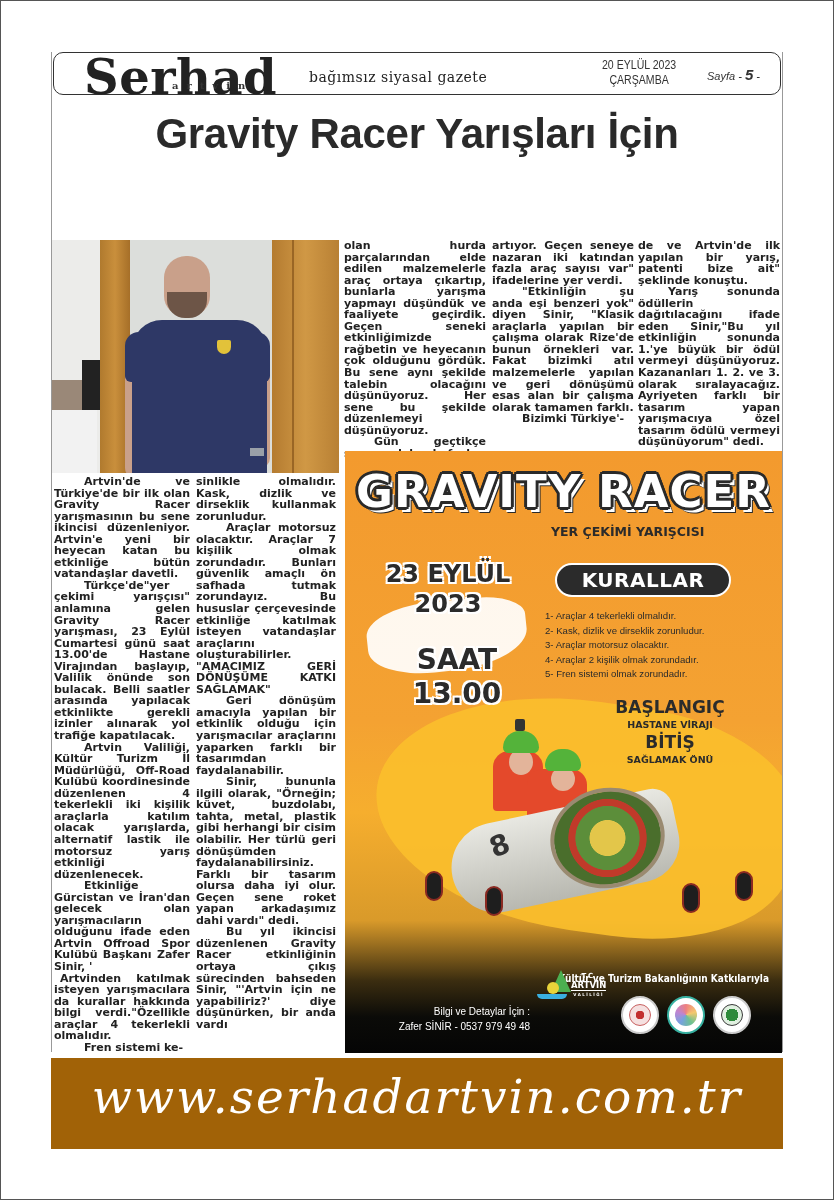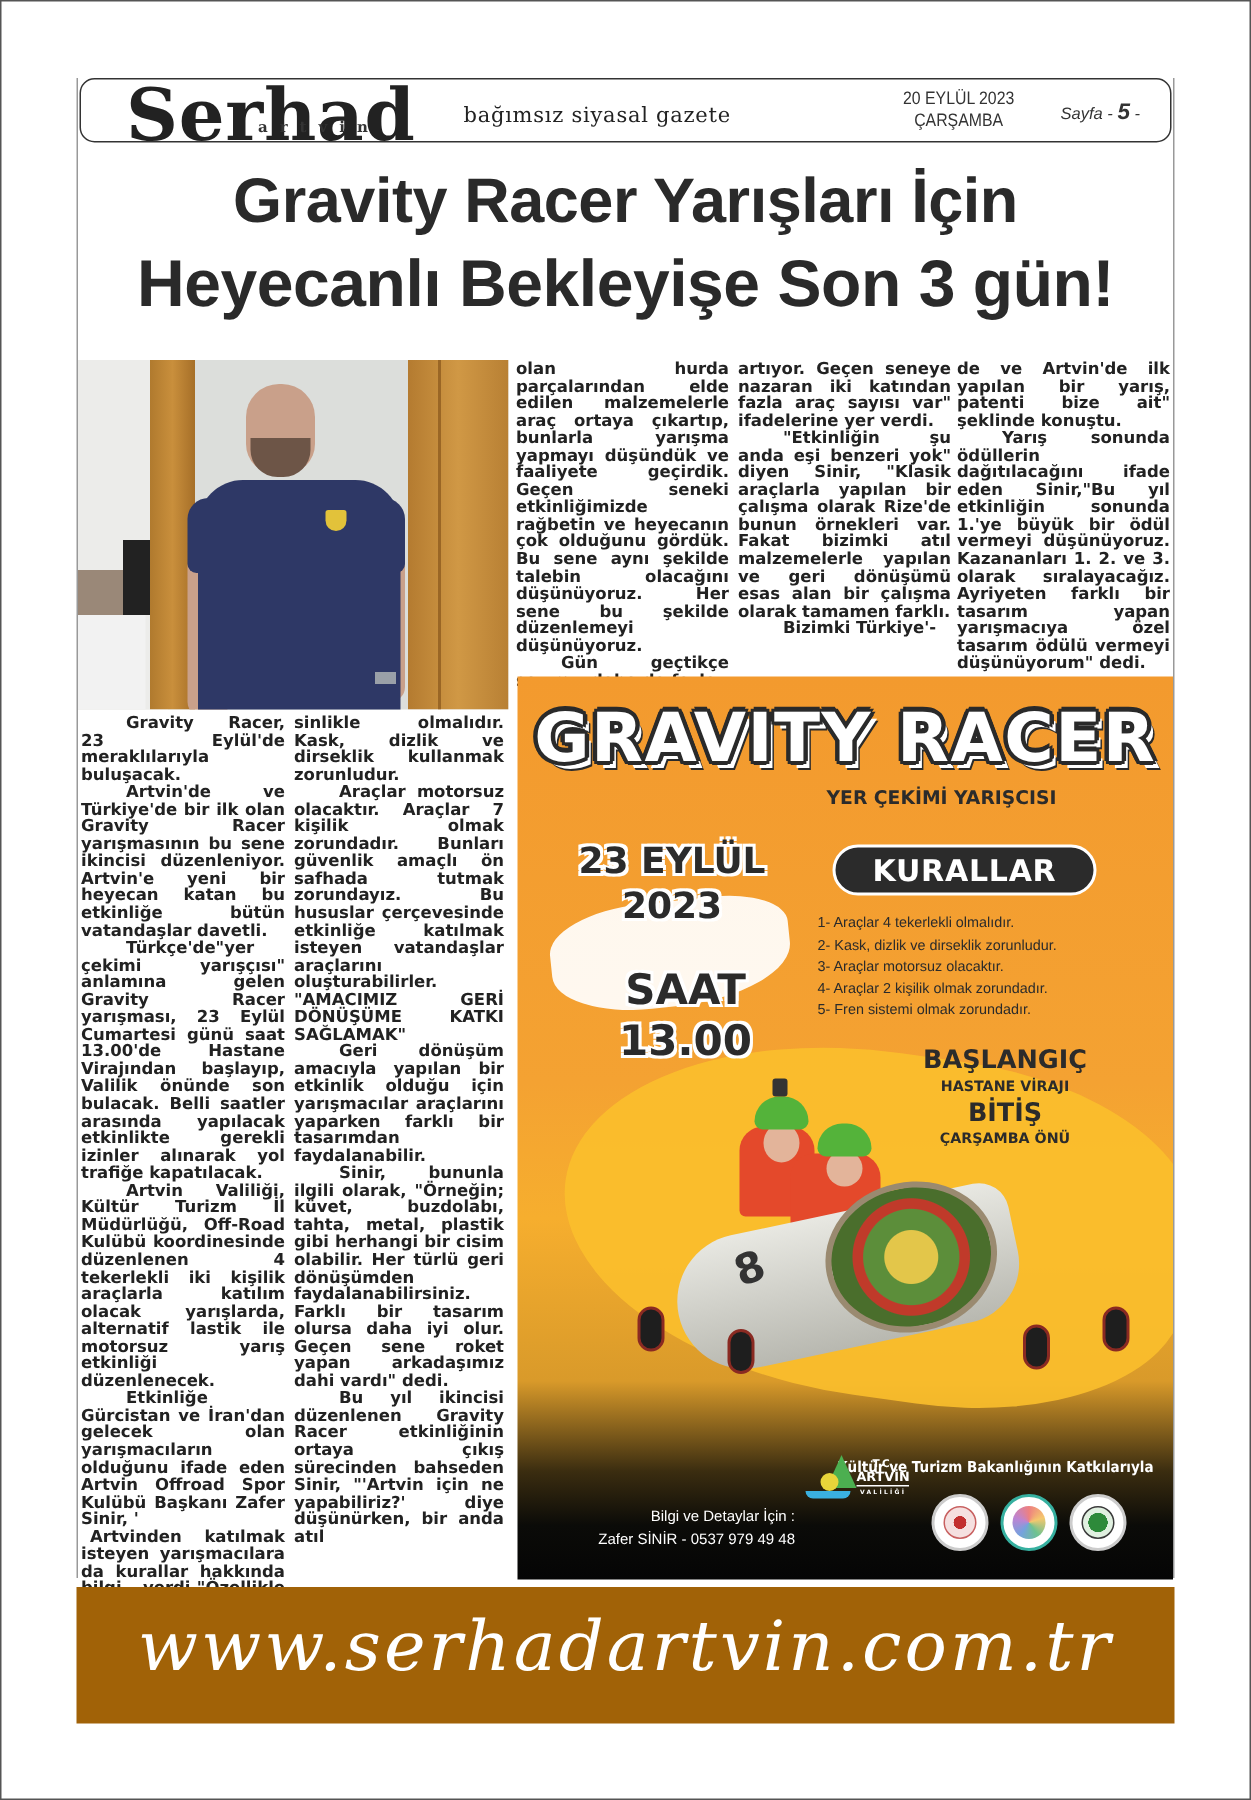--- a/index.html
+++ b/index.html
@@ -127,21 +127,20 @@
   </div>
   <div class="pageno">
     <span>Sayfa -</span>
     <b>5</b>
     <span>-</span>
   </div>
 </header>
 
 <h1 class="headline">
   <span class="l1">Gravity Racer Yarışları İçin</span>
-  <span class="l2">Heyecanlı Bekleyişe Son 3 gün!</span>
 </h1>
 
 <div class="photo">
   <div class="room"></div>
     <div class="desk"></div>
     <div class="desk2"></div>
     <div class="monitor"></div>
   <div class="wall"></div>
   <div class="door-left"></div>
     <div class="door-right"></div>
@@ -165,35 +164,34 @@
   <p>artıyor. Geçen seneye nazaran iki katından fazla araç sayısı var" ifadelerine yer verdi.</p>
   <p class="ind">"Etkinliğin şu anda eşi benzeri yok" diyen Sinir, "Klasik araçlarla yapılan bir çalışma olarak Rize'de bunun örnekleri var. Fakat bizimki atıl malzemelerle yapılan ve geri dönüşümü esas alan bir çalışma olarak tamamen farklı.</p>
   <p class="ind">Bizimki Türkiye'-</p>
 </div>
 <div class="col col-e">
   <p>de ve Artvin'de ilk yapılan bir yarış, patenti bize ait" şeklinde konuştu.</p>
   <p class="ind">Yarış sonunda ödüllerin dağıtılacağını ifade eden Sinir,"Bu yıl etkinliğin sonunda 1.'ye büyük bir ödül vermeyi düşünüyoruz. Kazananları 1. 2. ve 3. olarak sıralayacağız. Ayriyeten farklı bir tasarım yapan yarışmacıya özel tasarım ödülü vermeyi düşünüyorum" dedi.</p>
 </div>
 
 <div class="col col-a">
-  <p class="ind">Gravity Racer, 23 Eylül'de meraklılarıyla buluşacak.</p>
   <p class="ind">Artvin'de ve Türkiye'de bir ilk olan Gravity Racer yarışmasının bu sene ikincisi düzenleniyor. Artvin'e yeni bir heyecan katan bu etkinliğe bütün vatandaşlar davetli.</p>
   <p class="ind">Türkçe'de"yer çekimi yarışçısı" anlamına gelen Gravity Racer yarışması, 23 Eylül Cumartesi günü saat 13.00'de Hastane Virajından başlayıp, Valilik önünde son bulacak. Belli saatler arasında yapılacak etkinlikte gerekli izinler alınarak yol trafiğe kapatılacak.</p>
   <p class="ind">Artvin Valiliği, Kültür Turizm İl Müdürlüğü, Off-Road Kulübü koordinesinde düzenlenen 4 tekerlekli iki kişilik araçlarla katılım olacak yarışlarda, alternatif lastik ile motorsuz yarış etkinliği düzenlenecek.</p>
   <p class="ind">Etkinliğe Gürcistan ve İran'dan gelecek olan yarışmacıların olduğunu ifade eden Artvin Offroad Spor Kulübü Başkanı Zafer Sinir, '</p>
   <p style="text-indent:6px">Artvinden katılmak isteyen yarışmacılara da kurallar hakkında bilgi verdi."Özellikle araçlar 4 tekerlekli olmalıdır.</p>
   <p class="ind">Fren sistemi ke-</p>
 </div>
 <div class="col col-b">
   <p>sinlikle olmalıdır. Kask, dizlik ve dirseklik kullanmak zorunludur.</p>
   <p class="ind">Araçlar motorsuz olacaktır. Araçlar 7 kişilik olmak zorundadır. Bunları güvenlik amaçlı ön safhada tutmak zorundayız. Bu hususlar çerçevesinde etkinliğe katılmak isteyen vatandaşlar araçlarını oluşturabilirler.</p>
   <p>"AMACIMIZ GERİ DÖNÜŞÜME KATKI SAĞLAMAK"</p>
   <p class="ind">Geri dönüşüm amacıyla yapılan bir etkinlik olduğu için yarışmacılar araçlarını yaparken farklı bir tasarımdan faydalanabilir.</p>
   <p class="ind">Sinir, bununla ilgili olarak, "Örneğin; küvet, buzdolabı, tahta, metal, plastik gibi herhangi bir cisim olabilir. Her türlü geri dönüşümden faydalanabilirsiniz. Farklı bir tasarım olursa daha iyi olur. Geçen sene roket yapan arkadaşımız dahi vardı" dedi.</p>
-  <p class="ind">Bu yıl ikincisi düzenlenen Gravity Racer etkinliğinin ortaya çıkış sürecinden bahseden Sinir, "'Artvin için ne yapabiliriz?' diye düşünürken, bir anda atıl</p>
+  <p class="ind">Bu yıl ikincisi düzenlenen Gravity Racer etkinliğinin ortaya çıkış sürecinden bahseden Sinir, "'Artvin için ne yapabiliriz?' diye düşünürken, bir anda vardı</p>
 </div>
 
 <section class="poster">
   <div class="swoosh"></div>
   <div class="white-brush"></div>
   <div class="gr-title">GRAVITY RACER</div>
   <div class="subtitle">YER ÇEKİMİ YARIŞCISI</div>
   <div class="date-big">
     <div>23 EYLÜL</div>
     <div>2023</div>
@@ -207,21 +205,21 @@
     <li>1- Araçlar 4 tekerlekli olmalıdır.</li>
     <li>2- Kask, dizlik ve dirseklik zorunludur.</li>
     <li>3- Araçlar motorsuz olacaktır.</li>
     <li>4- Araçlar 2 kişilik olmak zorundadır.</li>
     <li>5- Fren sistemi olmak zorundadır.</li>
   </ul>
   <div class="route">
     <div class="big">BAŞLANGIÇ</div>
     <div class="small">HASTANE VİRAJI</div>
     <div class="big">BİTİŞ</div>
-    <div class="small">ÇARŞAMBA ÖNÜ</div>
+    <div class="small">SAĞLAMAK ÖNÜ</div>
   </div>
 
   <div>
     <div class="rider r1"></div>
       <div class="rider r2"></div>
     <div class="face f1"></div>
       <div class="face f2"></div>
     <div class="helmet h1"></div>
       <div class="helmet h2"></div>
     <div class="cam"></div>

